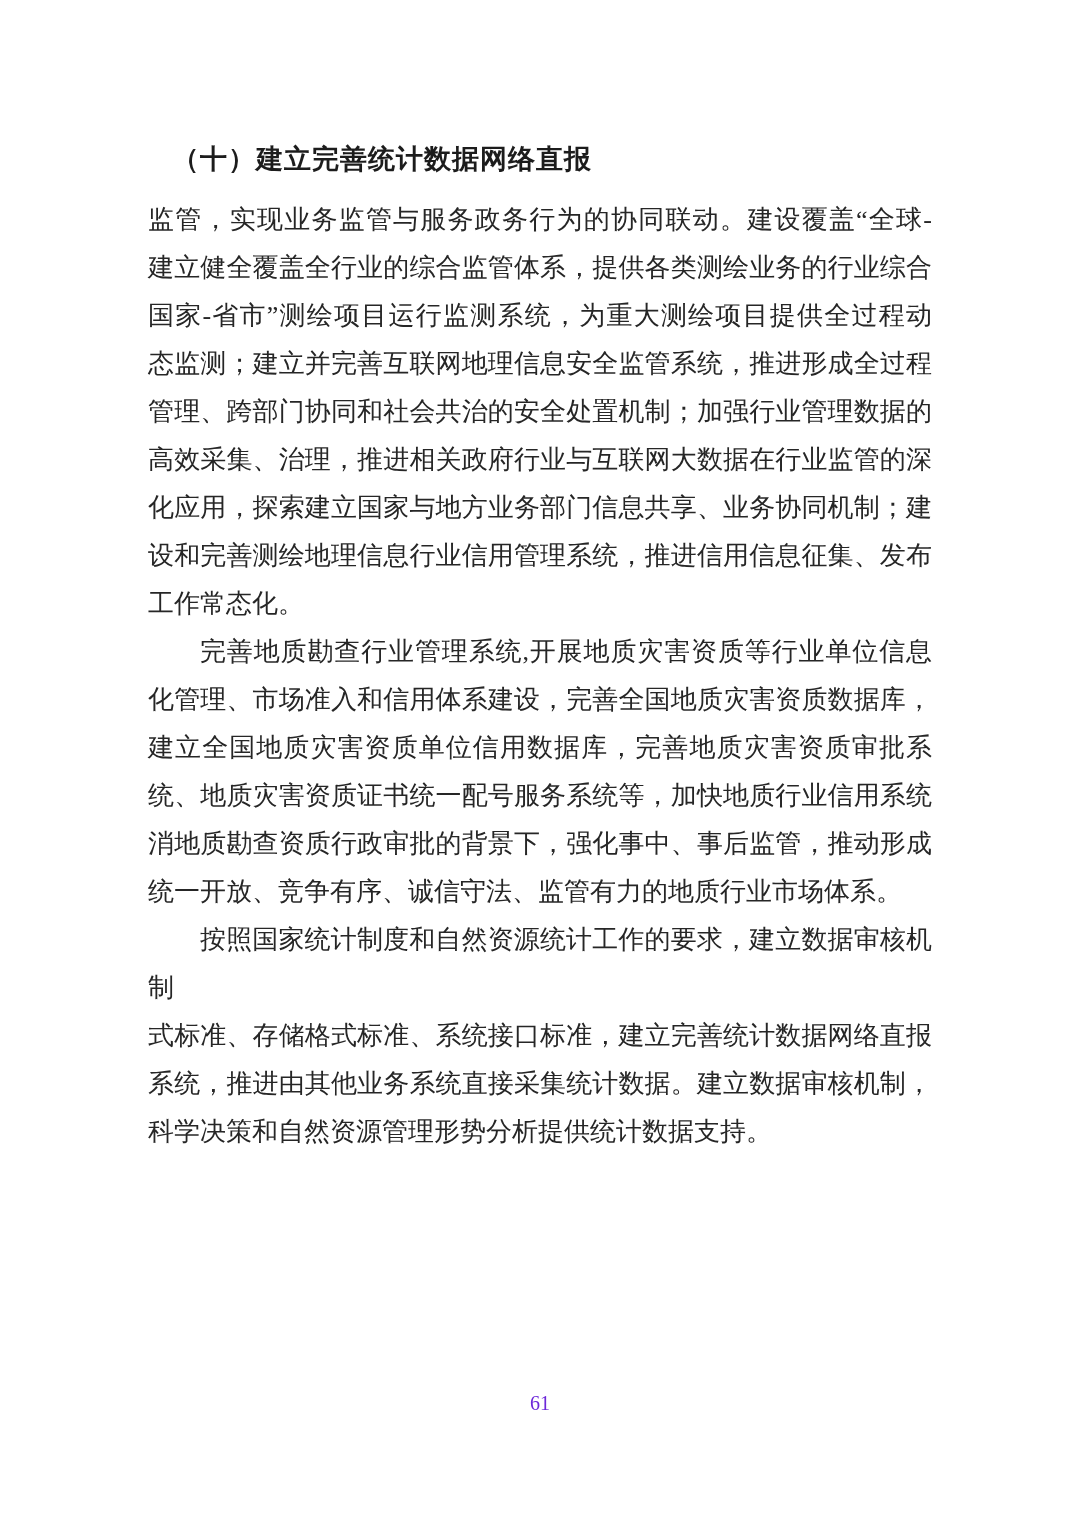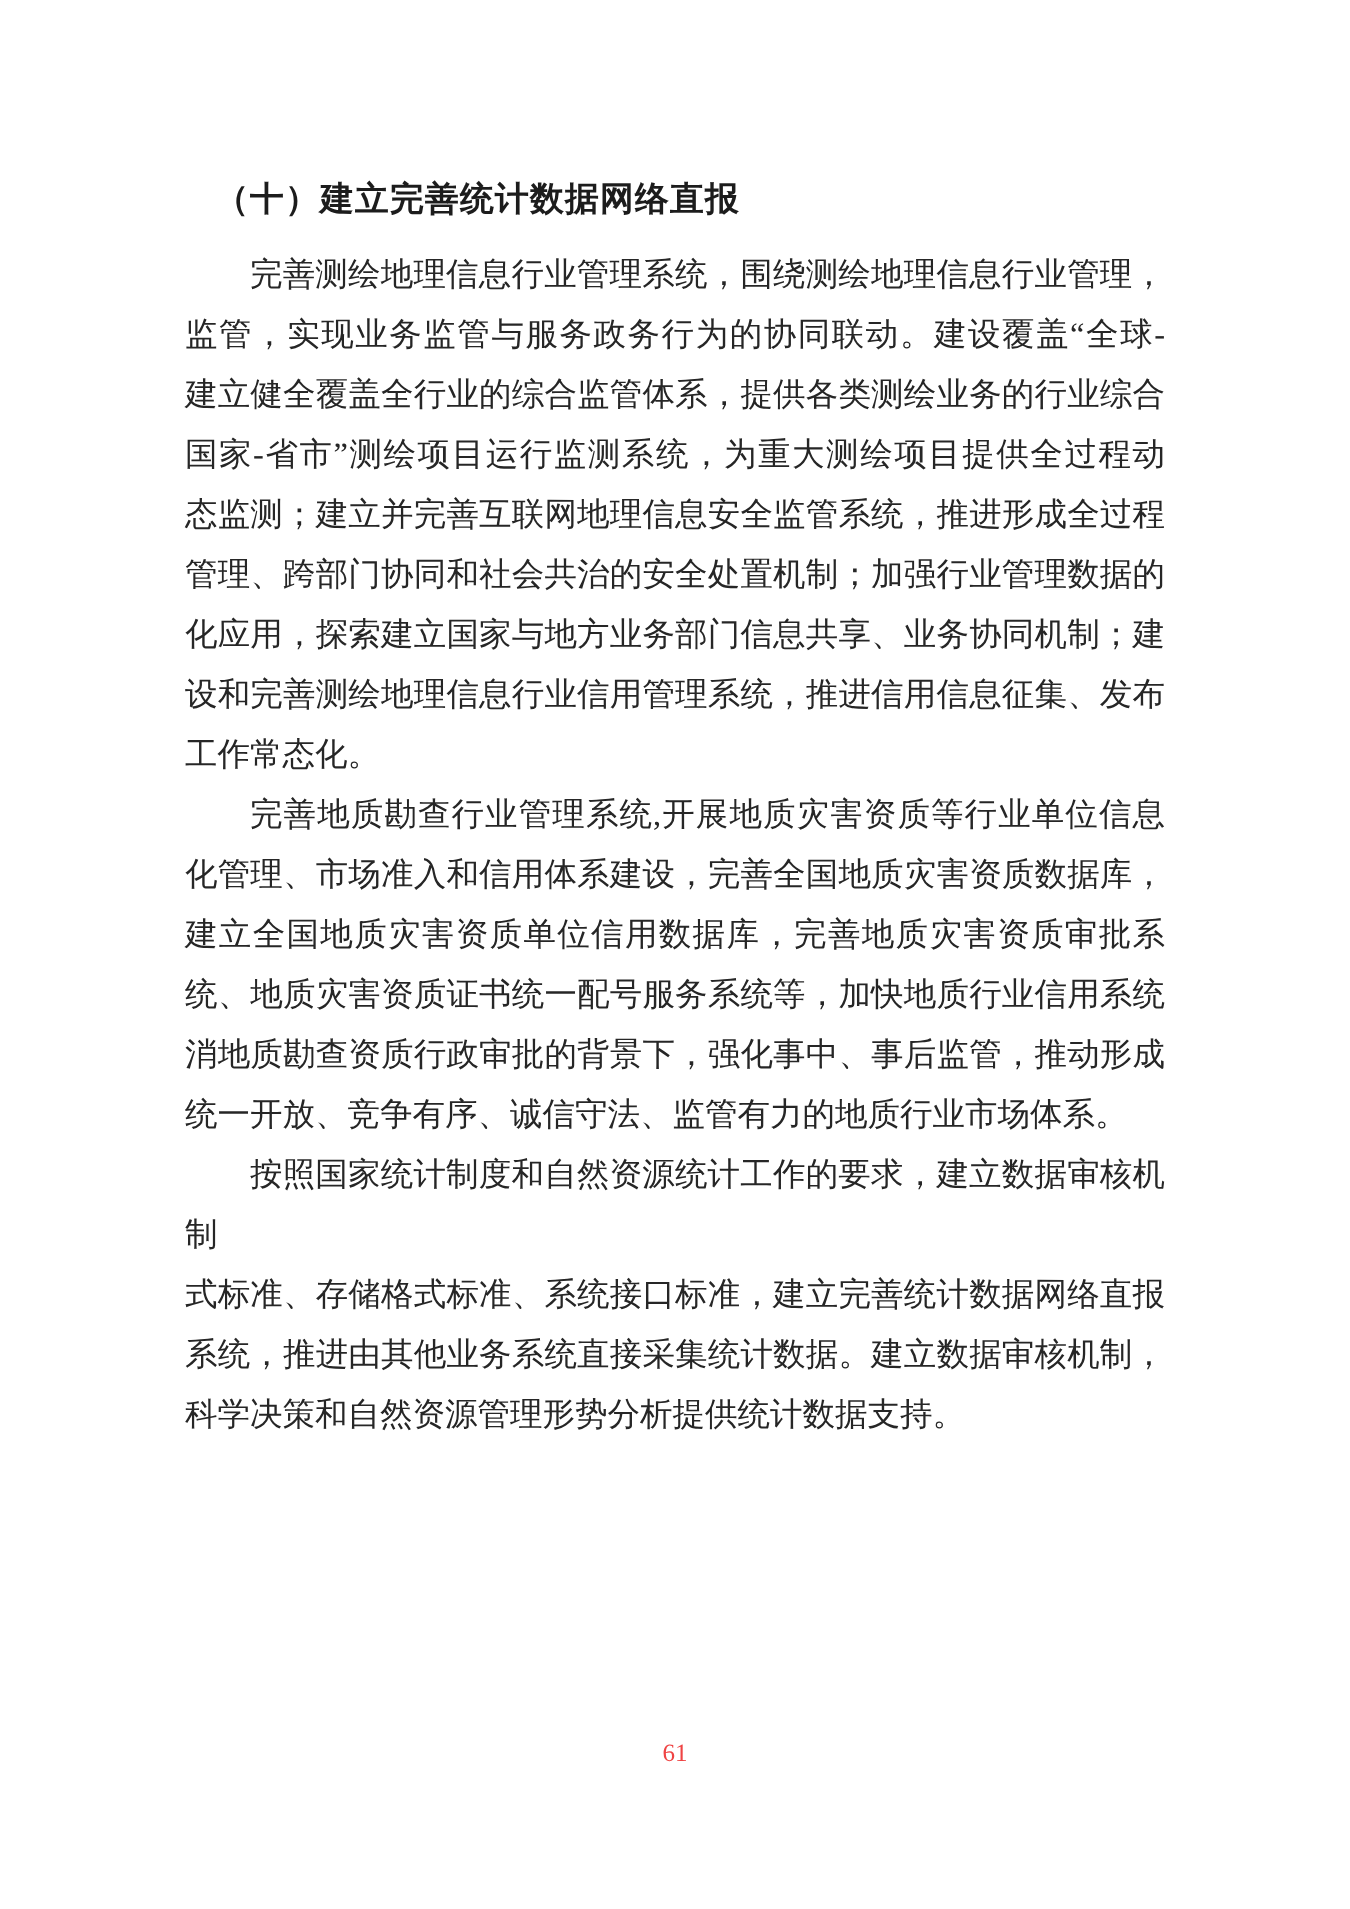--- a/index.html
+++ b/index.html
@@ -58,37 +58,37 @@
     text-align-last: left;
     -moz-text-align-last: left;
   }
   .page-footer {
     position: absolute;
     left: 0;
     top: 1392px;
     width: 1080px;
     text-align: center;
     font-size: 20px;
-    color: #ef4444;
+    color: #6d28d9;
     font-family: "Liberation Serif", "DejaVu Serif", serif;
   }
 </style>
 </head>
 <body>
 
 <div class="page">
   <div class="doc-body">
       <h2 class="doc-heading">（十）建立完善统计数据网络直报</h2>
       <p class="doc-paragraph">
-        <span class="doc-line first">完善测绘地理信息行业管理系统，围绕测绘地理信息行业管理，</span>
         <span class="doc-line">监管，实现业务监管与服务政务行为的协同联动。建设覆盖“全球-</span>
         <span class="doc-line">建立健全覆盖全行业的综合监管体系，提供各类测绘业务的行业综合</span>
         <span class="doc-line">国家-省市”测绘项目运行监测系统，为重大测绘项目提供全过程动</span>
         <span class="doc-line">态监测；建立并完善互联网地理信息安全监管系统，推进形成全过程</span>
         <span class="doc-line">管理、跨部门协同和社会共治的安全处置机制；加强行业管理数据的</span>
+        <span class="doc-line">高效采集、治理，推进相关政府行业与互联网大数据在行业监管的深</span>
         <span class="doc-line">化应用，探索建立国家与地方业务部门信息共享、业务协同机制；建</span>
         <span class="doc-line">设和完善测绘地理信息行业信用管理系统，推进信用信息征集、发布</span>
         <span class="doc-line last">工作常态化。</span>
       </p>
       <p class="doc-paragraph">
         <span class="doc-line first">完善地质勘查行业管理系统,开展地质灾害资质等行业单位信息</span>
         <span class="doc-line">化管理、市场准入和信用体系建设，完善全国地质灾害资质数据库，</span>
         <span class="doc-line">建立全国地质灾害资质单位信用数据库，完善地质灾害资质审批系</span>
         <span class="doc-line">统、地质灾害资质证书统一配号服务系统等，加快地质行业信用系统</span>
         <span class="doc-line">消地质勘查资质行政审批的背景下，强化事中、事后监管，推动形成</span>

